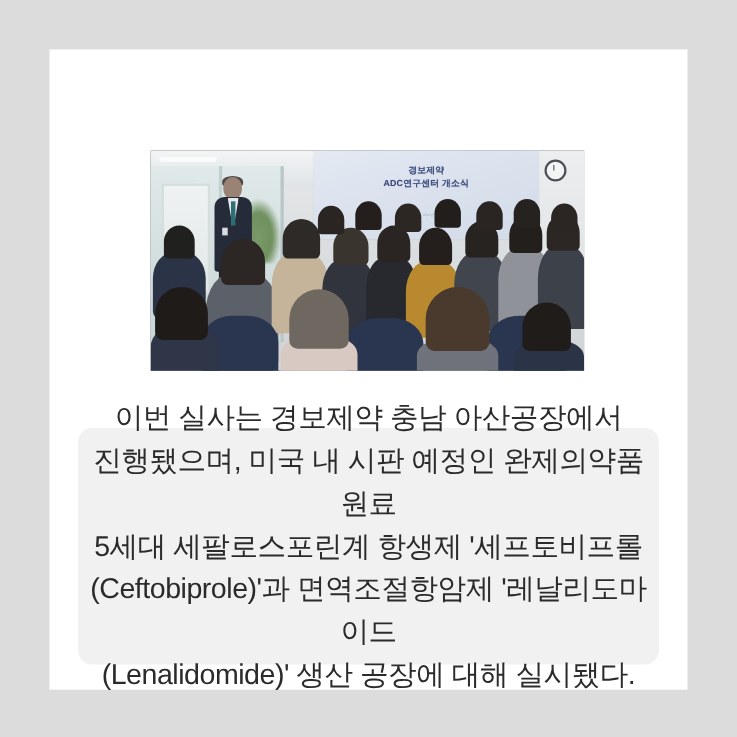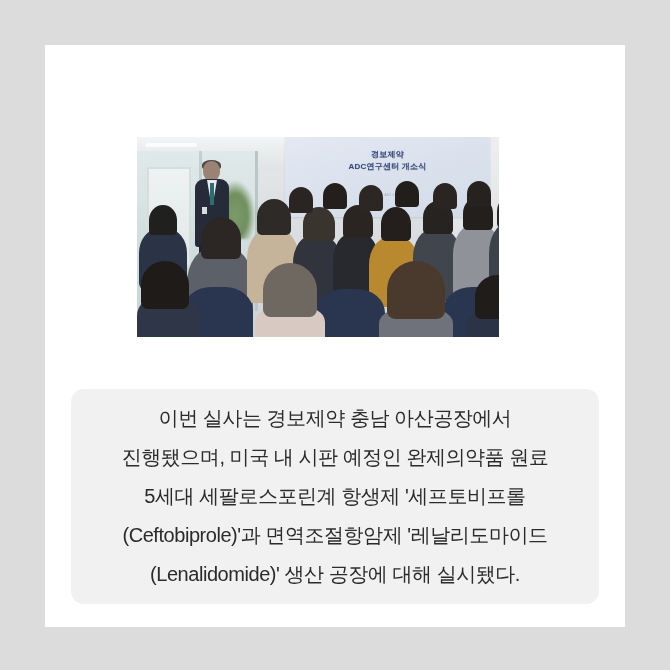--- a/index.html
+++ b/index.html
@@ -29,21 +29,21 @@
     width: 580px;
     height: 582px;
     background: #ffffff;
   }
 
   
   .photo-wrap {
     position: absolute;
     left: 92px;          
     top: 92px;           
-    width: 362px;
+    width: 394px;
     height: 200px;
     overflow: hidden;
     background: #2d3340;
   }
   .photo {
     position: absolute;
     inset: 0;
     overflow: hidden;
   }
 
@@ -206,21 +206,21 @@
     height: 215px;
     background: #f1f1f1;
     border-radius: 13px;
     display: flex;
     align-items: center;
     justify-content: center;
   }
   .caption-text {
     text-align: center;
     color: #2b2b2b;
-    font-size: 20px;
+    font-size: 26px;
     line-height: 39px;
     letter-spacing: -0.45px;
     font-weight: 400;
     white-space: pre-line;
     padding: 0 6px;
   }
 </style>
 </head>
 <body>
 

